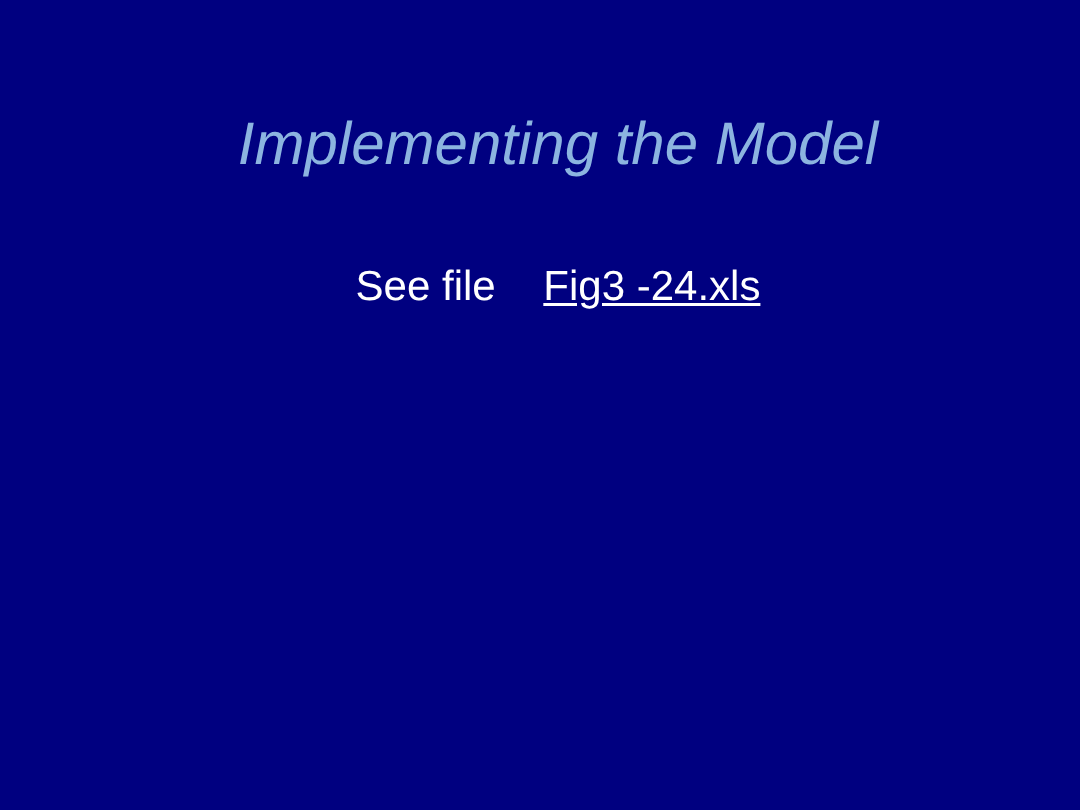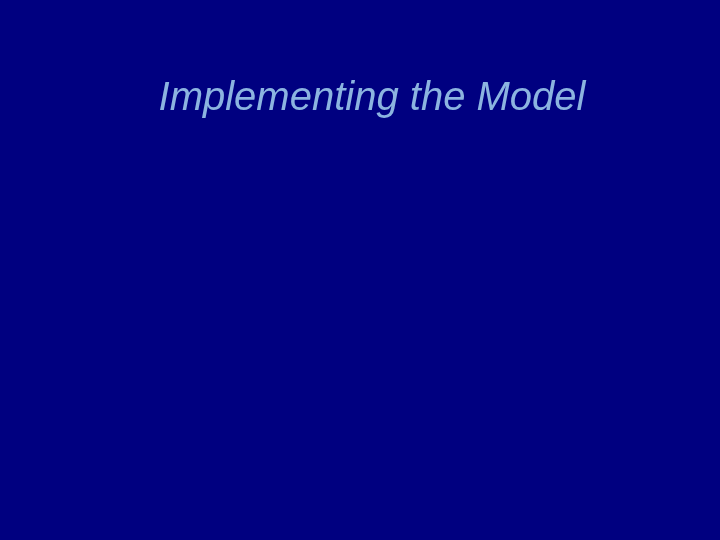--- a/index.html
+++ b/index.html
@@ -34,13 +34,16 @@
     }
     .body-text .filename {
       text-decoration: underline;
     }
   </style>
 </head>
 <body>
 
 <div class="slide">
   <h1 class="title">Implementing the Model</h1>
+  <p class="body-text">
+    <span>See file </span><span class="filename">Fig3 -24.xls</span>
+  </p>
 </div>
 
 </body></html>

